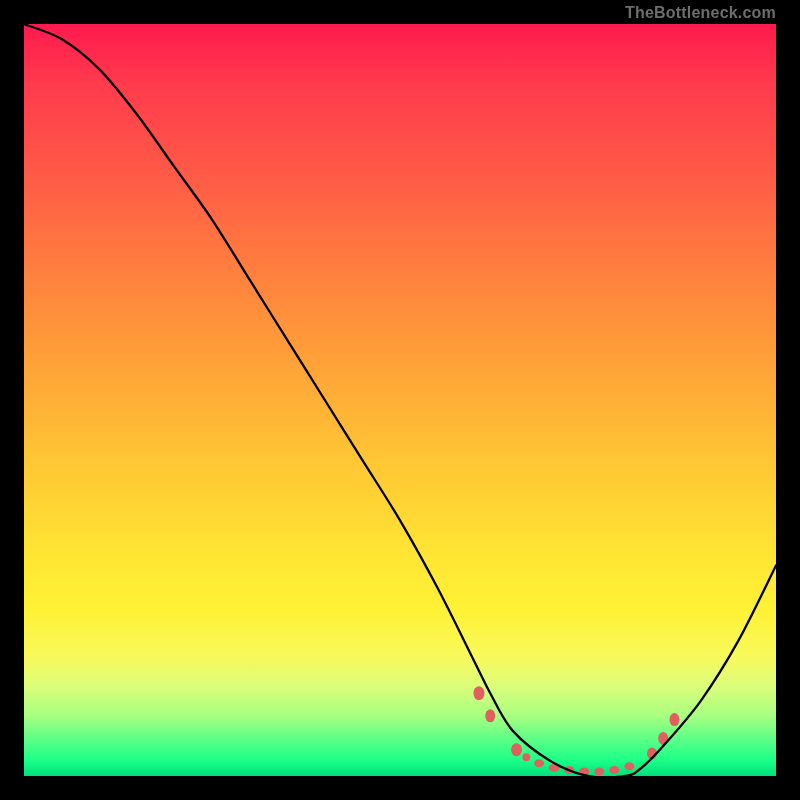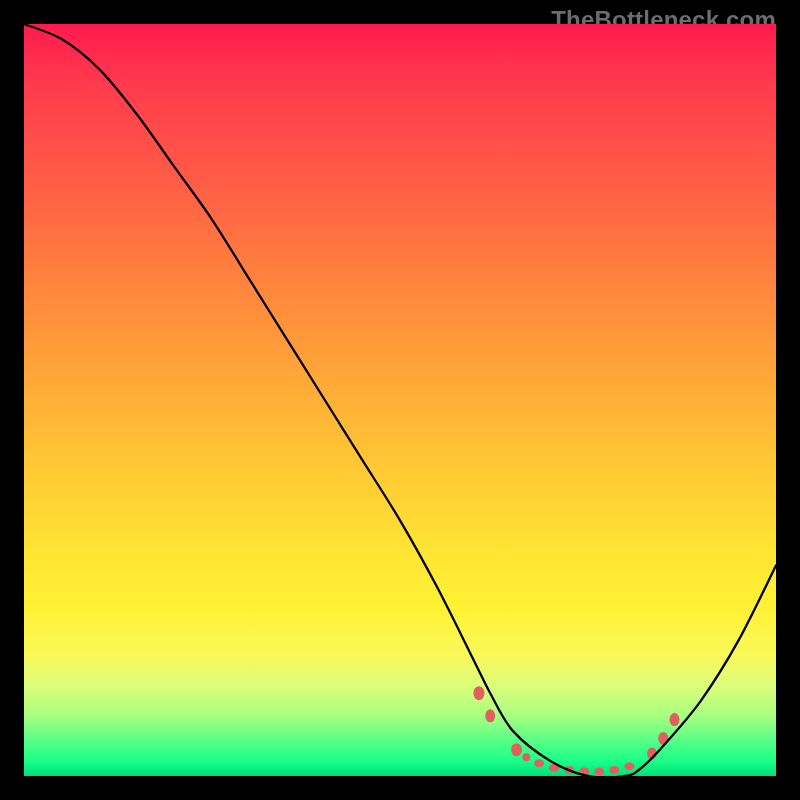--- a/index.html
+++ b/index.html
@@ -47,25 +47,25 @@
   .curve-svg {
     position: absolute;
     left: 0;
     top: 0;
     width: 752px;
     height: 752px;
     pointer-events: none;
   }
   .watermark {
     position: absolute;
-    top: 8px;
+    top: 1px;
     right: 24px;
     line-height: 24px;
     text-align: center;
-    font-size: 24px;
+    font-size: 16px;
     font-weight: 700;
     color: #6d6d6d;
     font-family: Arial, Helvetica, sans-serif;
     letter-spacing: 0.2px;
     user-select: none;
   }
 </style>
 </head>
 <body>
 

